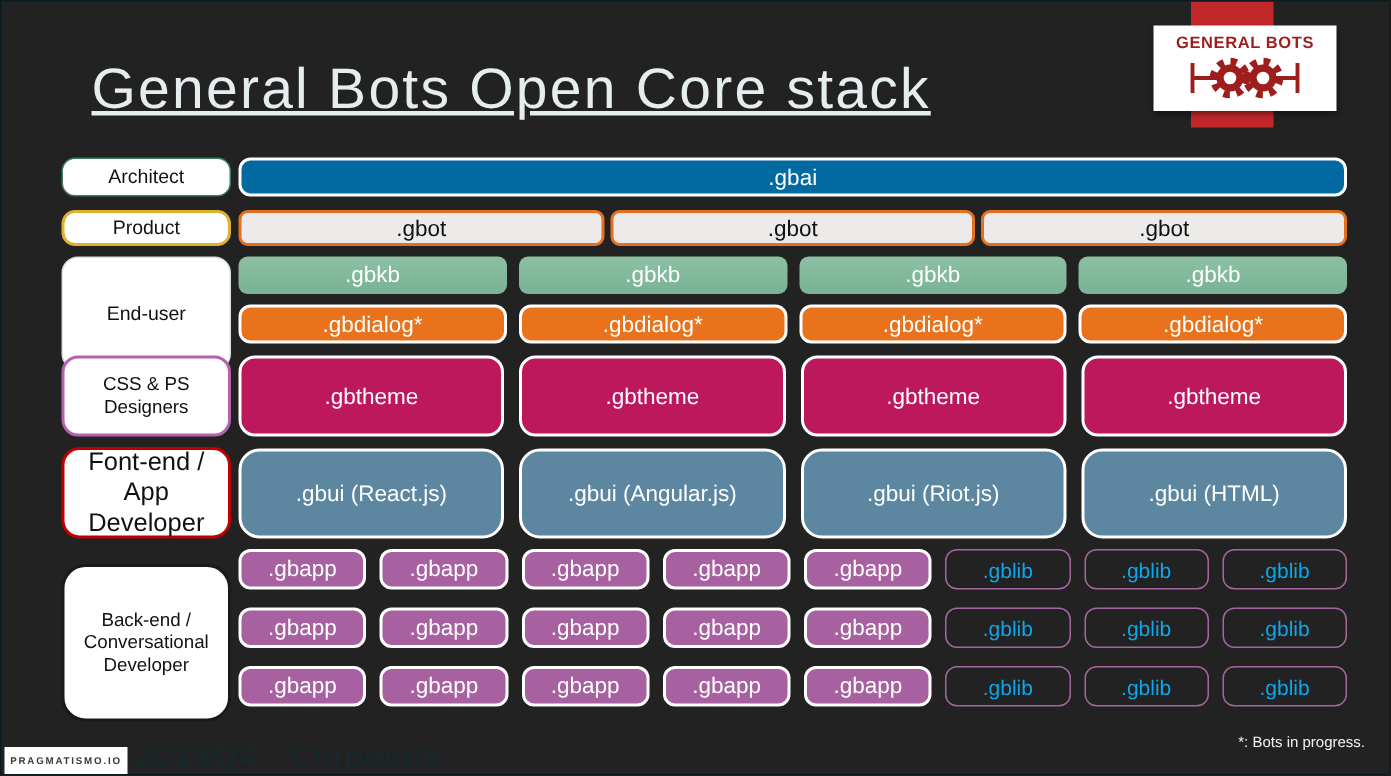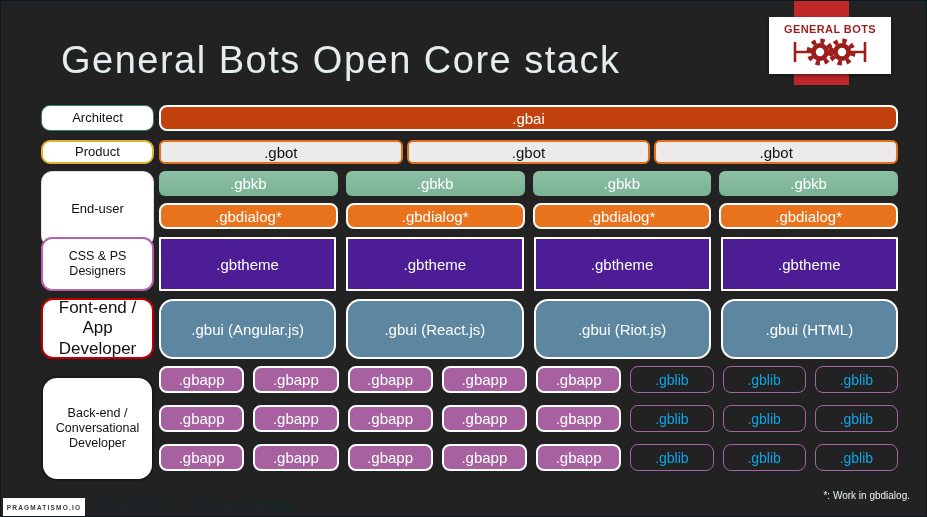--- a/index.html
+++ b/index.html
@@ -6,21 +6,21 @@
   .slide {
     position:relative; width:927px; height:517px; overflow:hidden;
     font-family:"Liberation Sans", sans-serif;
     background:
       radial-gradient(ellipse 78% 72% at 58% 38%, #47827b 0%, #356f6a 32%, #2250556 55%, rgba(0,0,0,0) 70%),
       radial-gradient(ellipse 120% 110% at 55% 40%, #3a746e 0%, #2a5c5c 45%, #1a424c 72%, #112d38 100%);
     box-sizing:border-box; border:1px solid #0a1a20;
   }
   .title {
     position:absolute; left:60px; top:38px; font-size:38px; font-weight:400;
-    color:#e6edee; letter-spacing:1.5px; white-space:nowrap;
+    color:#e6edee; letter-spacing:1.5px; white-space:nowrap;text-decoration:underline;
   }
   
   .logo-ribbon { position:absolute; left:793px; top:0; width:55px; height:84px; background:#c2282a; }
   .logo-card {
     position:absolute; left:768px; top:16px; width:122px; height:57px; background:#fff;
     display:flex; flex-direction:column; align-items:center; justify-content:center;
     box-shadow:0 2px 4px rgba(0,0,0,.45);
   }
   .logo-brand { color:#9e1e1e; font-weight:bold; font-size:11px; letter-spacing:0.4px; margin-bottom:1px; white-space:nowrap; }
   
@@ -35,29 +35,29 @@
   .lb-designers { top:236px; height:54px; border:2px solid #b761ae; border-radius:11px; font-size:12.5px; }
   .lb-frontend  { top:297px; height:61px; border:2px solid #c00000; border-radius:12px; font-size:17px; }
   .lb-backend   { top:375px; height:105px; border:2px solid #1a1a1a; border-radius:16px; font-size:12.5px; }
   
   .row { position:absolute; left:158px; width:739px; display:flex; }
   .box {
     flex:1; display:flex; align-items:center; justify-content:center;
     color:#fff; font-size:15px; box-sizing:border-box; white-space:nowrap;
   }
   .row-gbai    { top:104px; height:26px; }
-  .gbai { background:#c2410c; border:2px solid #fff; border-radius:8px; }
+  .gbai { background:#0369a1; border:2px solid #fff; border-radius:8px; }
   .row-gbot    { top:139px; height:24px; gap:4px; }
   .gbot { background:#ecebe9; border:2px solid #e2701f; border-radius:6px; color:#111; }
   .row-gbkb    { top:170px; height:25px; gap:8px; }
   .gbkb { background:linear-gradient(#8cc0a4, #79b294); border-radius:6px;text-align:center; }
   .row-gbdialog{ top:202px; height:26px; gap:8px; }
   .gbdialog { background:#e8731c; border:2.5px solid #fff; border-radius:8px; }
   .row-gbtheme { top:236px; height:54px; gap:10px; }
-  .gbtheme { background:#4c1d95; border:2.5px solid #fff; border-radius:1px; }
+  .gbtheme { background:#be185d; border:2.5px solid #fff; border-radius:11px; }
   .row-gbui    { top:298px; height:60px; gap:10px; }
   .gbui { background:#5d87a1; border:2.5px solid #fff; border-radius:14px; }
   .row-gbapp1  { top:365px; height:27px; gap:9px; }
   .row-gbapp2  { top:404px; height:27px; gap:9px; }
   .row-gbapp3  { top:443px; height:27px; gap:9px; }
   .gbapp { background:#a760a0; border:2px solid #fff; border-radius:8px; }
   .gblib { background:transparent; border:1.5px solid #a466a0; border-radius:8px; color:#0ea5e9; font-size:14px; }
   
   .brand-box {
     position:absolute; left:2px; top:497px; width:82px; height:19px; background:#fff;
@@ -124,22 +124,22 @@
   </div>
 
   <div class="row row-gbtheme">
     <div class="box gbtheme">.gbtheme</div>
     <div class="box gbtheme">.gbtheme</div>
     <div class="box gbtheme">.gbtheme</div>
     <div class="box gbtheme">.gbtheme</div>
   </div>
 
   <div class="row row-gbui">
+    <div class="box gbui">.gbui (React.js)</div>
     <div class="box gbui">.gbui (Angular.js)</div>
-    <div class="box gbui">.gbui (React.js)</div>
     <div class="box gbui">.gbui (Riot.js)</div>
     <div class="box gbui">.gbui (HTML)</div>
   </div>
 
   <div class="row row-gbapp1">
     <div class="box gbapp">.gbapp</div>
     <div class="box gbapp">.gbapp</div>
     <div class="box gbapp">.gbapp</div>
     <div class="box gbapp">.gbapp</div>
     <div class="box gbapp">.gbapp</div>
@@ -165,15 +165,15 @@
     <div class="box gbapp">.gbapp</div>
     <div class="box gblib">.gblib</div>
     <div class="box gblib">.gblib</div>
     <div class="box gblib">.gblib</div>
   </div>
 
   <div class="brand-box">
     <div class="brand-text">PRAGMATISMO.IO</div>
   </div>
   <div class="footer-caption">2018Q4 - Corporate</div>
-  <div class="footnote">*: Work in gbdialog.</div>
+  <div class="footnote">*: Bots in progress.</div>
 
 </div>
 
 </body></html>

